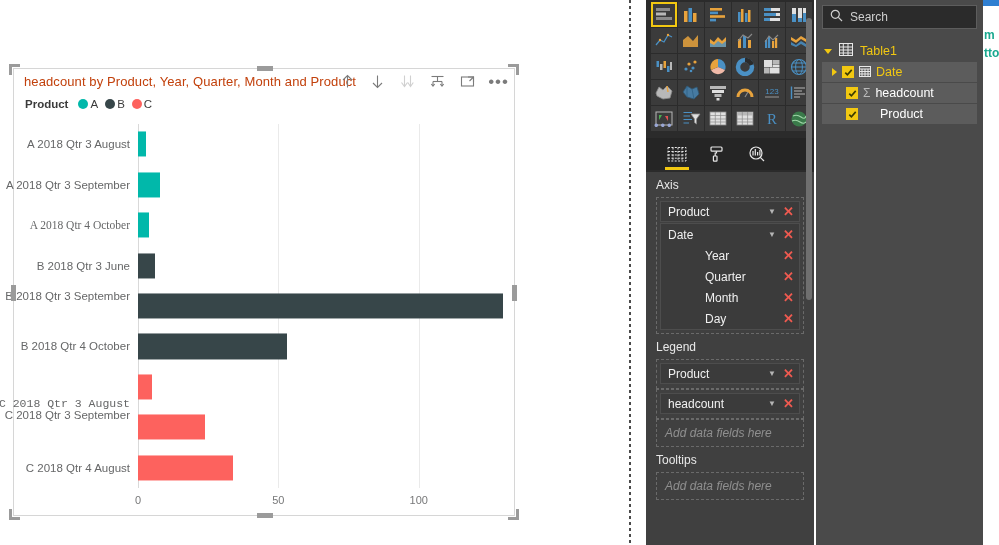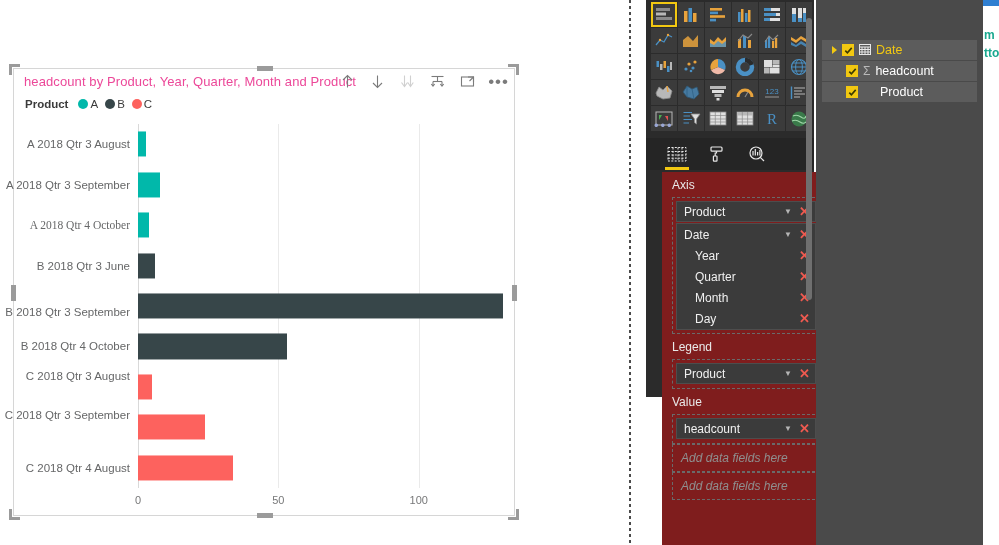--- a/index.html
+++ b/index.html
@@ -47,21 +47,21 @@
   .h-bl::before { left:0; bottom:0; width:11px; height:3px; }
   .h-bl::after  { left:0; bottom:0; width:3px; height:11px; }
   .h-br::before { right:0; bottom:0; width:11px; height:3px; }
   .h-br::after  { right:0; bottom:0; width:3px; height:11px; }
   .h-mid-h { width: 16px; height: 5px; }
   .h-mid-v { width: 5px; height: 16px; }
 
   
   #visual-title {
     position: absolute; left: 10px; top: 5px;
-    font-size: 13px; color: #ec4899; letter-spacing: .1px;
+    font-size: 13px; color: #c2410c; letter-spacing: .1px;
     white-space: nowrap;
   }
   #visual-toolbar {
     position: absolute; right: 5px; top: 3px;
     display: flex; align-items: center; gap: 11px;
   }
   .tb-icon {
     width: 19px; height: 19px;
     display: flex; align-items: center; justify-content: center;
     color: #7b7b7b;
@@ -164,23 +164,23 @@
     color: #e8e8e8;
   }
   .viz-tab.active::after {
     content: ""; position: absolute;
     left: 1px; right: 1px; bottom: -3px; height: 3px;
     background: #f2c811;
   }
 
   
   #wells {
-    position: absolute; left: 16px; top: 172px;
+    position: absolute; left: 0; top: 172px;
     width: 168px; height: 373px;
-    background: #7f1d1d;
+    background: #404040;
     overflow: hidden;
   }
   .well-title {
     font-size: 12px; color: #e9e9e9;
     padding: 6px 0 5px 10px;
   }
   .well-box {
     margin: 0 10px 0 10px;
     border: 1px dashed #6a6a6a;
     padding: 3px;
@@ -209,21 +209,21 @@
     color: #ef5a50; font-size: 13px; font-weight: bold; line-height: 13px;
   }
   .well-group {
     background: #3b3b3b;
     border: 1px solid #4d4d4d;
   }
   .well-sub {
     height: 21px;
     display: flex; align-items: center;
     padding: 0 4px 0 18px;
-    font-size: 12px; color: #f0f0f0;
+    font-size: 12px; color: #f0f0f0; margin-left: 26px;
   }
   .well-sub .label { flex: 1; }
   #wells-scrollbar {
     position: absolute; right: 2px; top: 18px;
     width: 6px; height: 282px;
     background: #6f6f6f; border-radius: 3px;
   }
 
   
   #fields-pane {
@@ -365,23 +365,23 @@
         <span>C</span>
       </span>
     </div>
 
     <div id="plot">
       <div id="cat-labels">
           <div class="cat-label" style="top: 20.2222px;">A 2018 Qtr 3 August</div>
           <div class="cat-label" style="top: 60.6667px;">A 2018 Qtr 3 September</div>
           <div class="cat-label" style="top: 101.111px; font-family: Liberation Serif, serif;">A 2018 Qtr 4 October</div>
           <div class="cat-label" style="top: 141.556px;">B 2018 Qtr 3 June</div>
-          <div class="cat-label" style="top: 188px;">B 2018 Qtr 3 September</div>
+          <div class="cat-label" style="top: 172px;">B 2018 Qtr 3 September</div>
           <div class="cat-label" style="top: 222.444px;">B 2018 Qtr 4 October</div>
-          <div class="cat-label" style="top: 252px;">C 2018 Qtr 3 August</div>
+          <div class="cat-label" style="top: 279px; font-family: Liberation Mono, monospace;">C 2018 Qtr 3 August</div>
           <div class="cat-label" style="top: 291px;">C 2018 Qtr 3 September</div>
           <div class="cat-label" style="top: 343.778px;">C 2018 Qtr 4 August</div>
         </div>
       <div id="bars-area">
           <div class="axisline" style="left: 0px;"></div>
           <div class="gridline" style="left: 140.385px;"></div>
           <div class="gridline" style="left: 280.769px;"></div>
           <div class="bar" title="A 2018 Qtr 3 August: 3" style="top: 20.2222px; left: 0px; height: 25.0756px; width: 8.42308px; background: rgb(1, 184, 170);"></div>
           <div class="bar" title="A 2018 Qtr 3 September: 8" style="top: 60.6667px; left: 0px; height: 25.0756px; width: 22.4615px; background: rgb(1, 184, 170);"></div>
           <div class="bar" title="A 2018 Qtr 4 October: 4" style="top: 101.111px; left: 0px; height: 25.0756px; width: 11.2308px; background: rgb(1, 184, 170);"></div>
@@ -686,37 +686,56 @@
         </div>
       </div>
       <div class="well-title">Legend</div>
       <div class="well-box">
         <div class="well-chip">
           <span class="label">Product</span>
            <span class="chip-caret">▼</span>
            <span class="chip-x">✕</span>
         </div>
       </div>
-      <div class="well-title">Value</div>
       <div class="well-box">
         <div class="well-chip">
           <span class="label">headcount</span>
            <span class="chip-caret">▼</span>
            <span class="chip-x">✕</span>
         </div>
       </div>
       <div class="well-box empty">Add data fields here</div>
+      <div class="well-title">Tooltips</div>
       <div class="well-box empty">Add data fields here</div>
     </div>
   <div id="wells-scrollbar"></div>
 </div>
 
 <div id="fields-pane">
+  <div id="search-box">
+    <span>
+      <svg width="13" height="13" viewBox="0 0 13 13" fill="none" stroke="#cfcfcf" stroke-width="1.2">
+        <circle cx="5.3" cy="5.3" r="4"></circle>
+          <path d="M8.4 8.4 L12 12"></path>
+      </svg>
+    </span>
+    <span id="search-text">Search</span>
+  </div>
 
   <div id="tree">
+    <div class="tree-table">
+      <span class="arrow-down"></span>
+      <span>
+        <svg width="14" height="13" viewBox="0 0 14 13" fill="none" stroke="#e8e8e8" stroke-width="1">
+          <rect x="0.5" y="0.5" width="13" height="12"></rect>
+          <path d="M0.5 4 H13.5 M0.5 7 H13.5 M0.5 10 H13.5 M4.3 0.5 V12.5 M9 0.5 V12.5"></path>
+        </svg>
+      </span>
+      <span>Table1</span>
+    </div>
 
     <div class="tree-row">
       <span class="arrow-right"></span>
       <span class="cb">
         <svg width="9" height="9" viewBox="0 0 9 9" fill="none" stroke="#3a3a00" stroke-width="1.6">
           <path d="M1.3 4.6 L3.4 6.8 L7.7 1.9"></path>
         </svg>
       </span>
       <span>
         <svg width="12" height="12" viewBox="0 0 12 12" fill="none" stroke="#e8e8e8" stroke-width="1">

